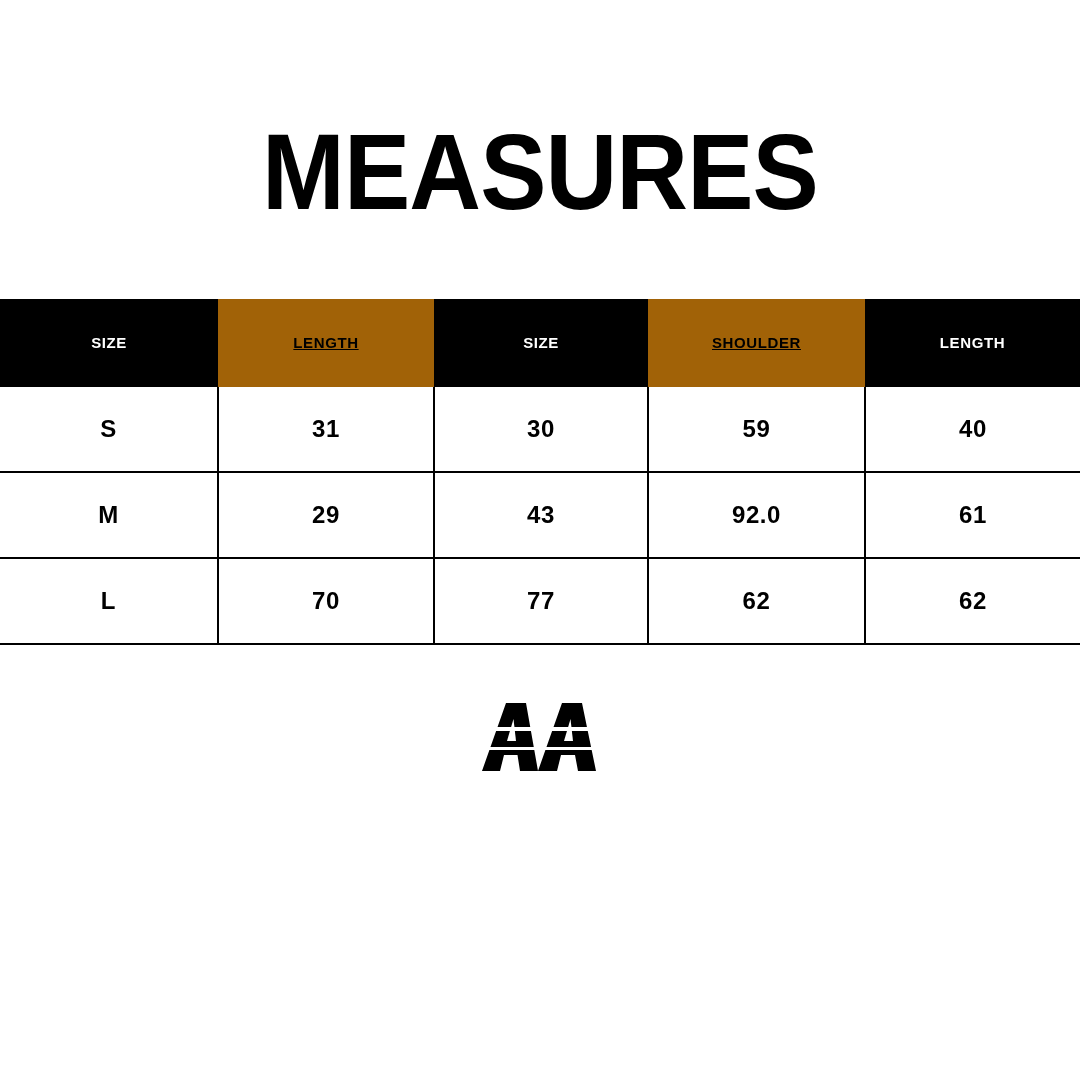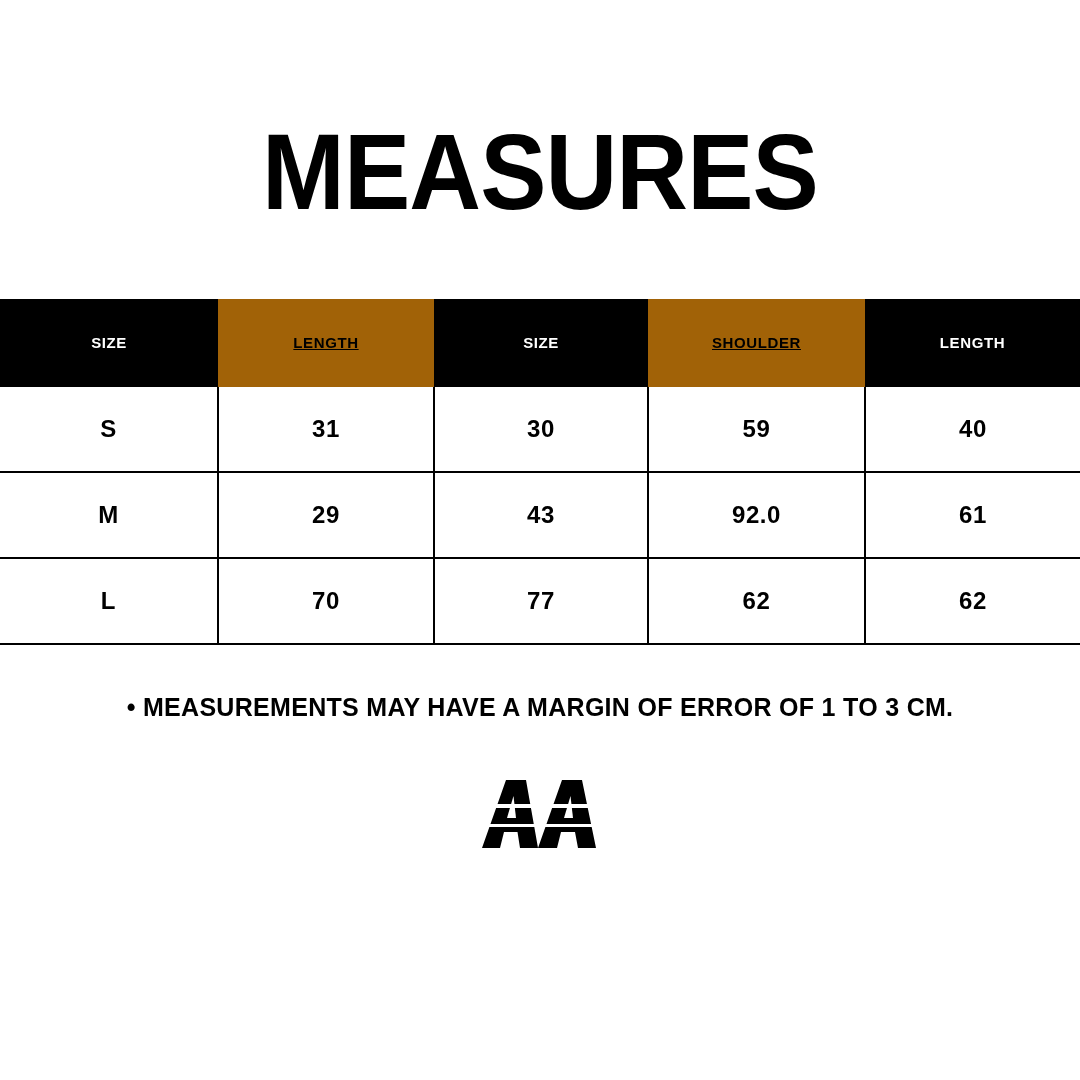--- a/index.html
+++ b/index.html
@@ -155,21 +155,20 @@
           <td>L</td>
           <td>70</td>
           <td>77</td>
           <td>62</td>
           <td>62</td>
         </tr>
       </tbody>
     </table>
   </div>
 
-  <div class="note">• MEASUREMENTS MAY HAVE A MARGIN OF ERROR OF 1 TO 3 CM.</div>
 
   <div class="logo-wrap">
     <svg width="120" height="76" viewBox="0 0 120 76" aria-hidden="true">
       <g fill="#000000">
 
         <path d="M2 74 L26 6 L46 6 L58 74 L40 74 L37.5 58 L24 58 L20 74 Z"></path>
 
         <path d="M58 74 L82 6 L102 6 L116 74 L98 74 L95 58 L81 58 L77 74 Z"></path>
 
         <path d="M27 44 L33.5 22 L36 44 Z" fill="#ffffff"></path>

